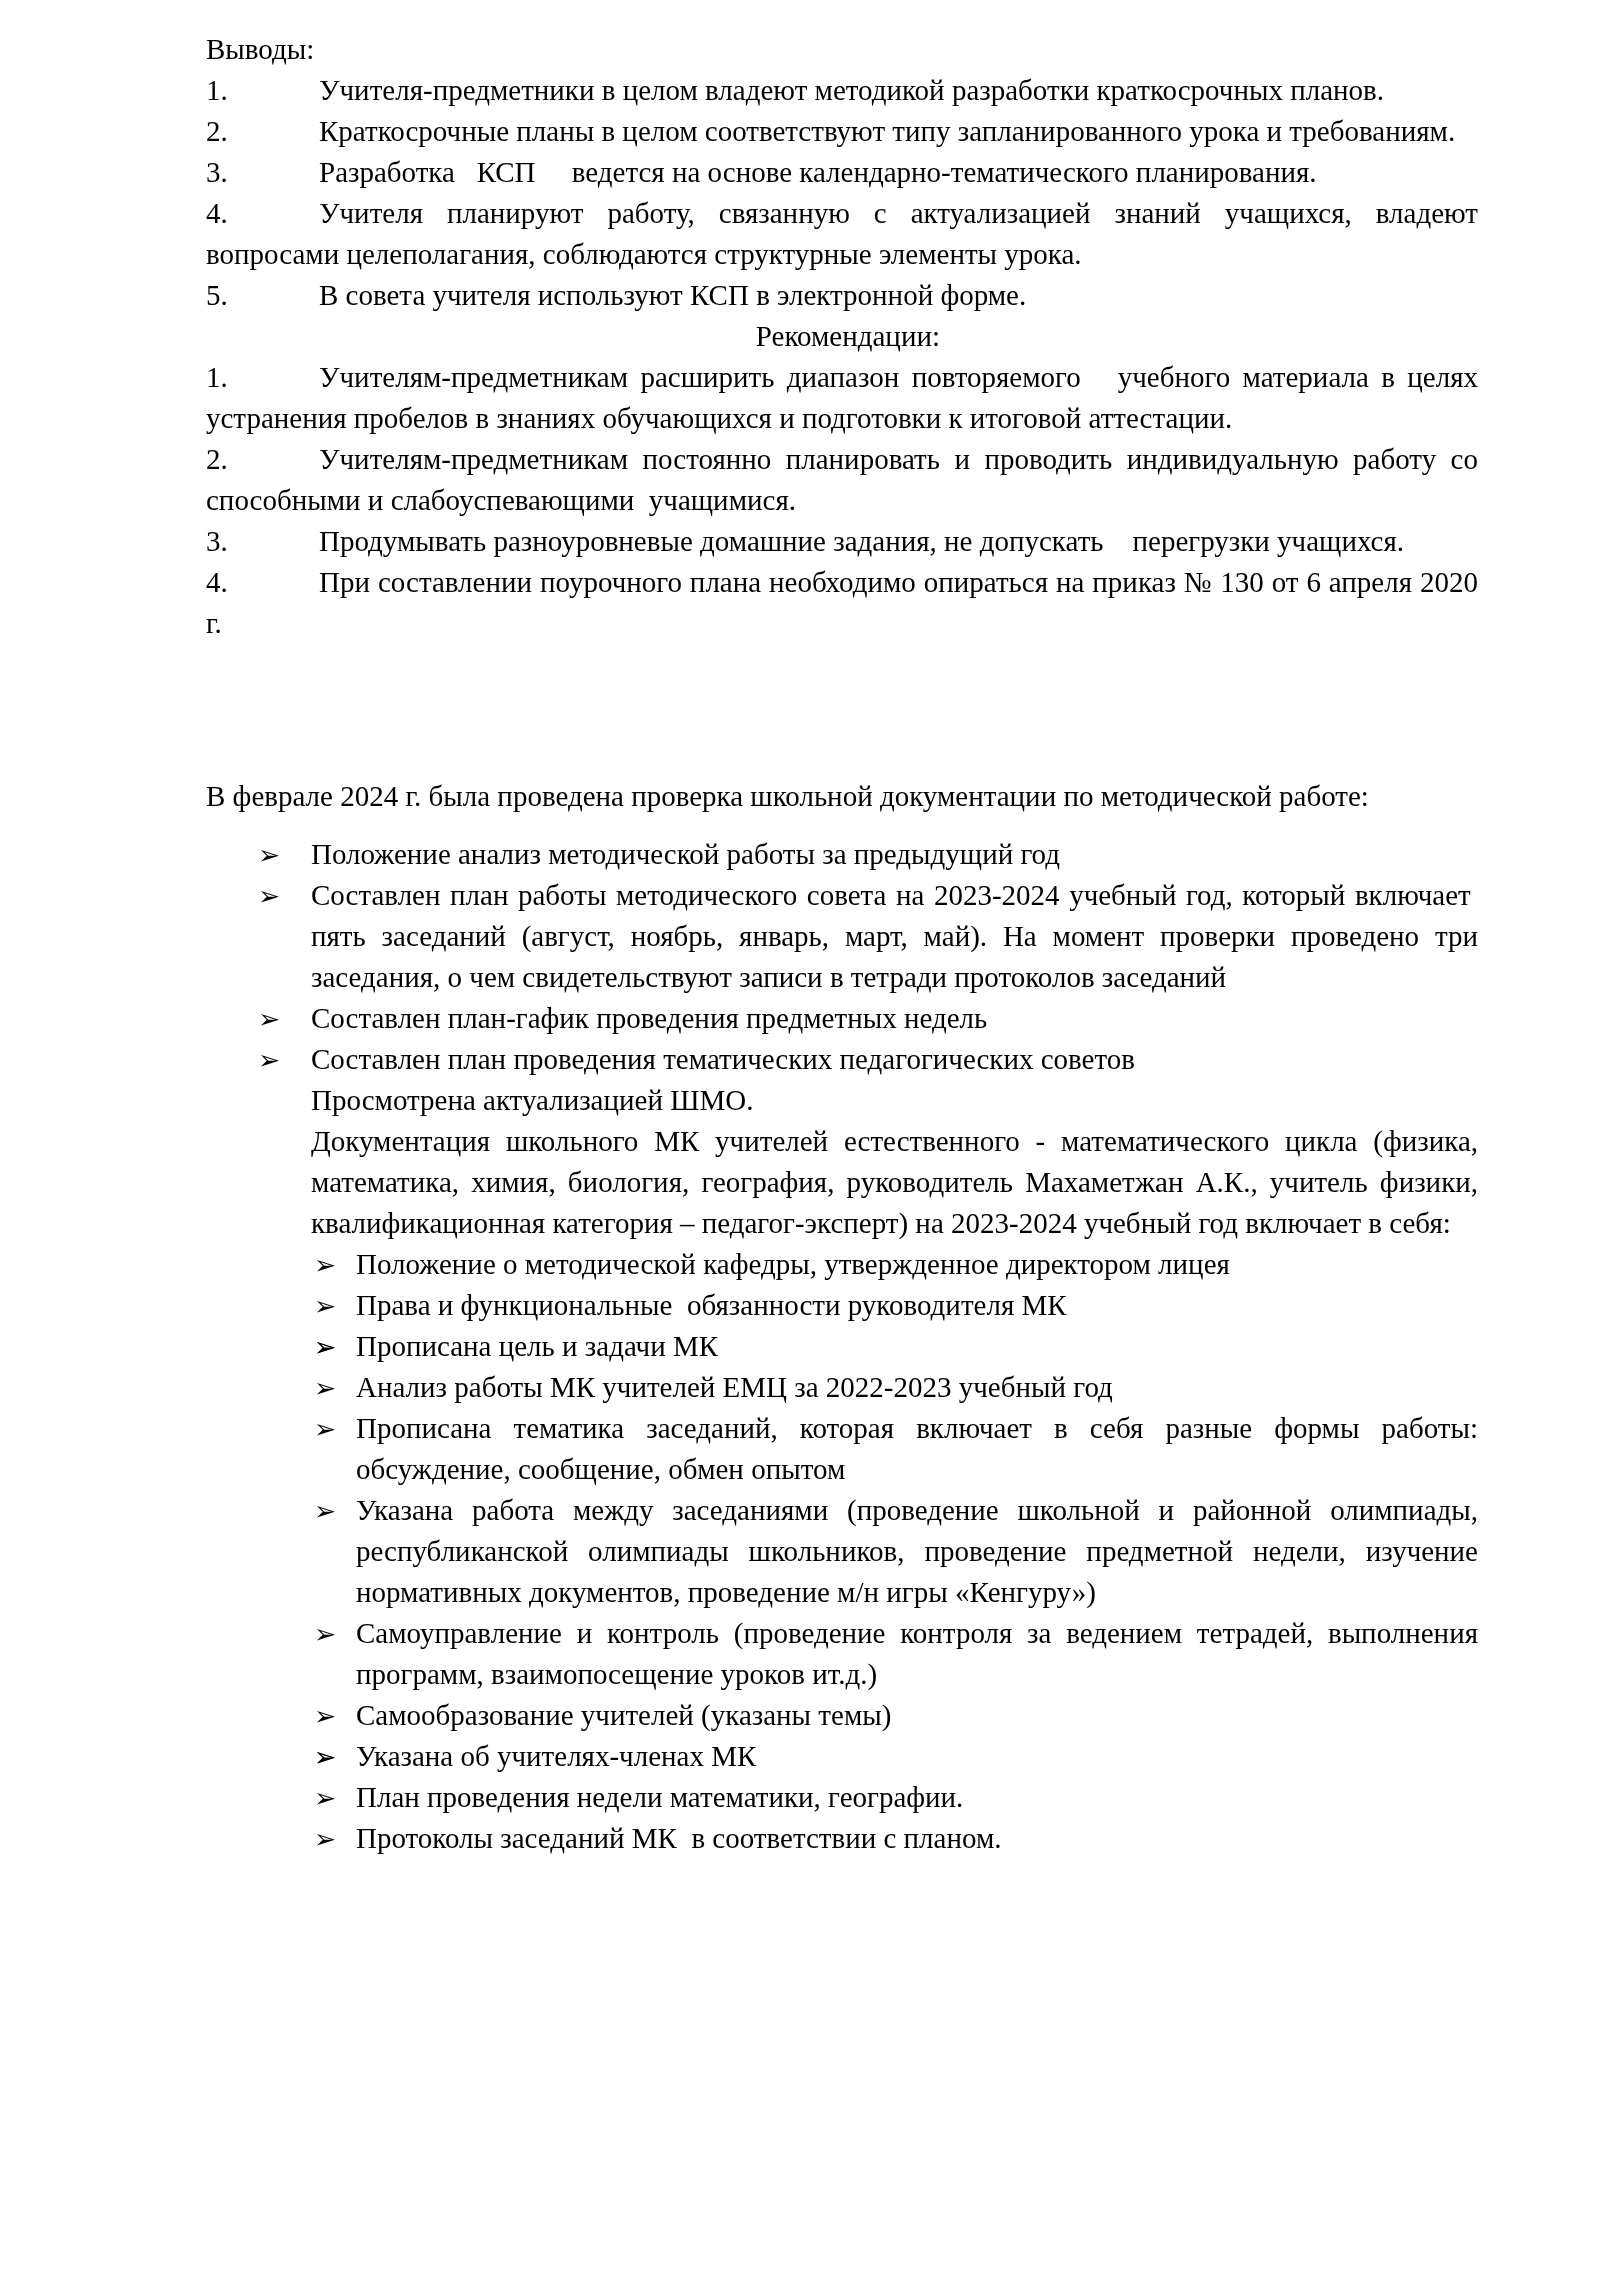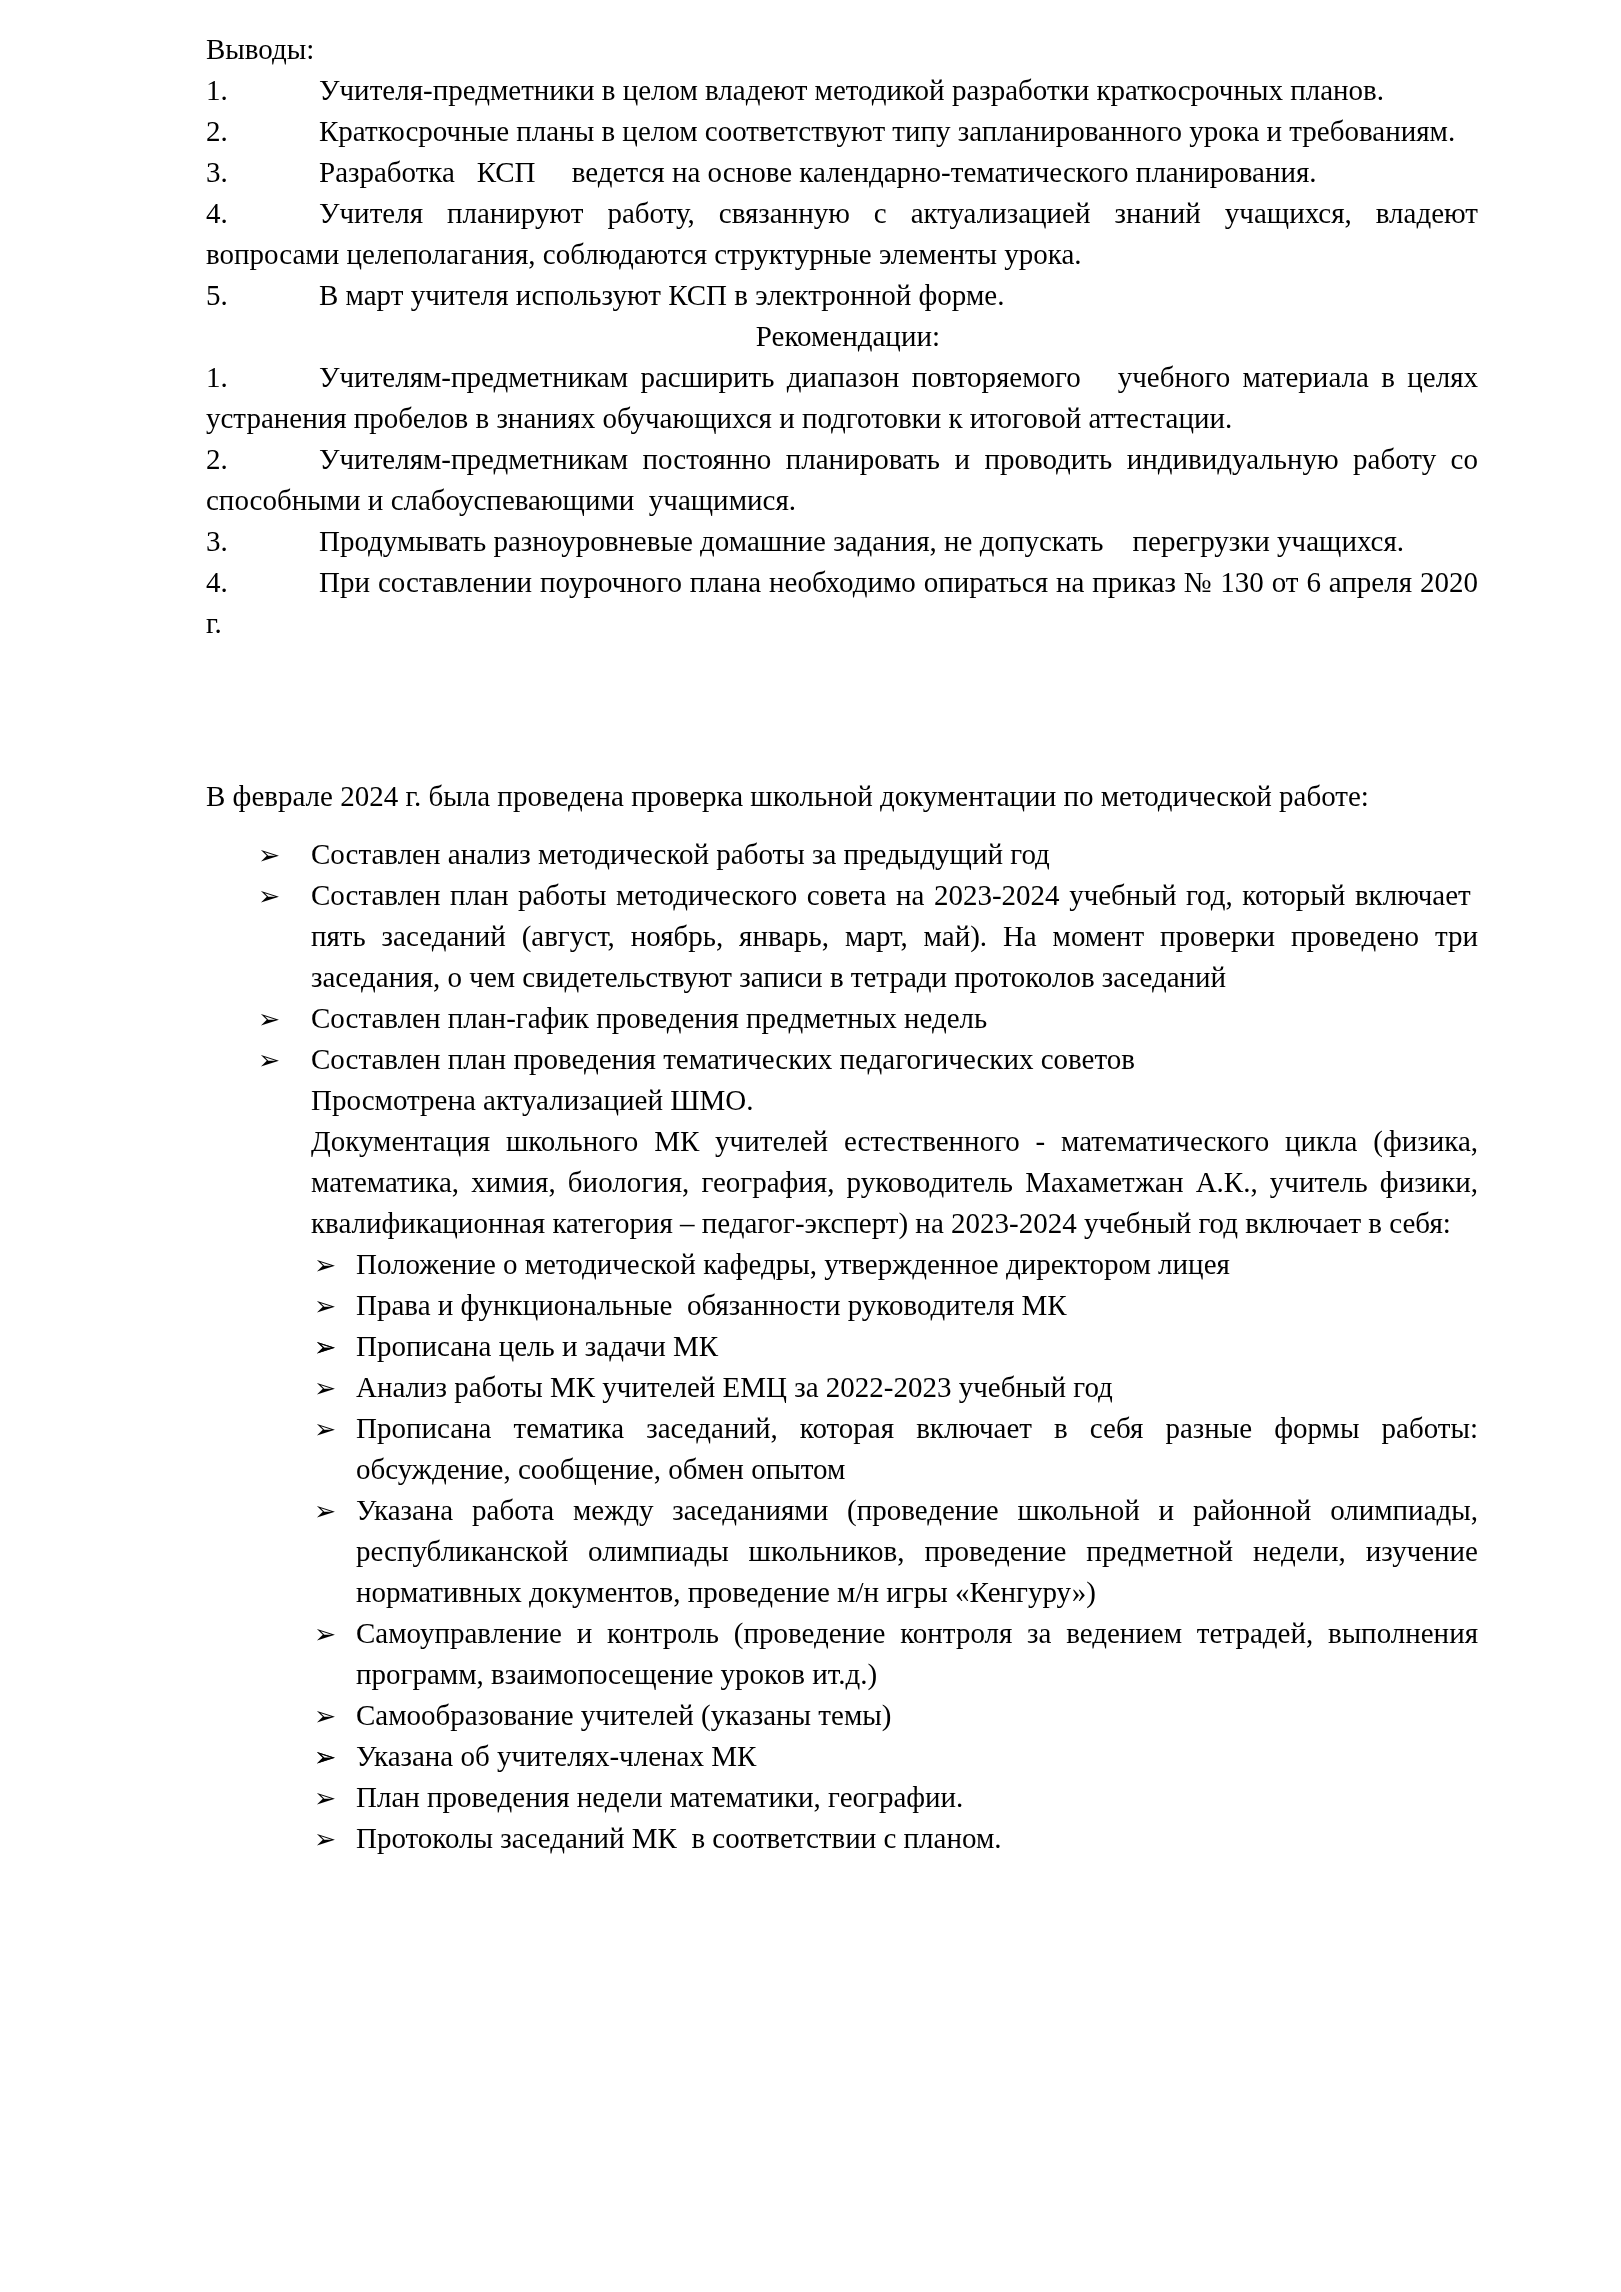--- a/index.html
+++ b/index.html
@@ -81,21 +81,21 @@
 
     <div>
   <p class="numbered"><span class="num">1.</span><span>Учителя-предметники в целом владеют методикой разработки краткосрочных планов.</span></p>
 
   <p class="numbered"><span class="num">2.</span><span>Краткосрочные планы в целом соответствуют типу запланированного урока и требованиям.</span></p>
 
   <p class="numbered"><span class="num">3.</span><span>Разработка&nbsp;&nbsp;&nbsp;КСП&nbsp;&nbsp;&nbsp;&nbsp;&nbsp;ведется на основе календарно-тематического планирования.</span></p>
 
   <p class="numbered"><span class="num">4.</span><span>Учителя планируют работу, связанную с актуализацией знаний учащихся, владеют вопросами целеполагания, соблюдаются структурные элементы урока.</span></p>
 
-  <p class="numbered"><span class="num">5.</span><span>В март учителя используют КСП в электронной форме.</span></p>
+  <p class="numbered"><span class="num">5.</span><span>В совета учителя используют КСП в электронной форме.</span></p>
 </div>
 
     <p class="heading-indent">Рекомендации:</p>
 
     <div>
   <p class="numbered"><span class="num">1.</span><span>Учителям-предметникам расширить диапазон повторяемого&nbsp;&nbsp; учебного материала в целях устранения пробелов в знаниях обучающихся и подготовки к итоговой аттестации.</span></p>
 
   <p class="numbered"><span class="num">2.</span><span>Учителям-предметникам постоянно планировать и проводить индивидуальную работу со способными и слабоуспевающими&nbsp;&nbsp;учащимися.</span></p>
 
   <p class="numbered"><span class="num">3.</span><span>Продумывать разноуровневые домашние задания, не допускать&nbsp;&nbsp;&nbsp; перегрузки учащихся.</span></p>
@@ -103,21 +103,21 @@
   <p class="numbered"><span class="num">4.</span><span>При составлении поурочного плана необходимо опираться на приказ № 130 от 6 апреля 2020 г.</span></p>
 </div>
 
     <div class="sp-large"></div>
 
     <p>В феврале 2024 г. была проведена проверка школьной документации по методической работе:</p>
 
     <div class="sp-small"></div>
 
     <div>
-  <p class="b1"><span class="marker">➢</span><span>Составлен анализ методической работы за предыдущий год</span></p>
+  <p class="b1"><span class="marker">➢</span><span>Положение анализ методической работы за предыдущий год</span></p>
 
   <p class="b1"><span class="marker">➢</span><span>Составлен план работы методического совета на 2023-2024 учебный год, который включает&nbsp; пять заседаний (август, ноябрь, январь, март, май). На момент проверки проведено три заседания, о чем свидетельствуют записи в тетради протоколов заседаний</span></p>
 
   <p class="b1"><span class="marker">➢</span><span>Составлен план-гафик проведения предметных недель</span></p>
 
   <p class="b1"><span class="marker">➢</span><span>Составлен план проведения тематических педагогических советов</span></p>
 </div>
 
     <div class="indent-block">
       <p>Просмотрена актуализацией ШМО.</p>

